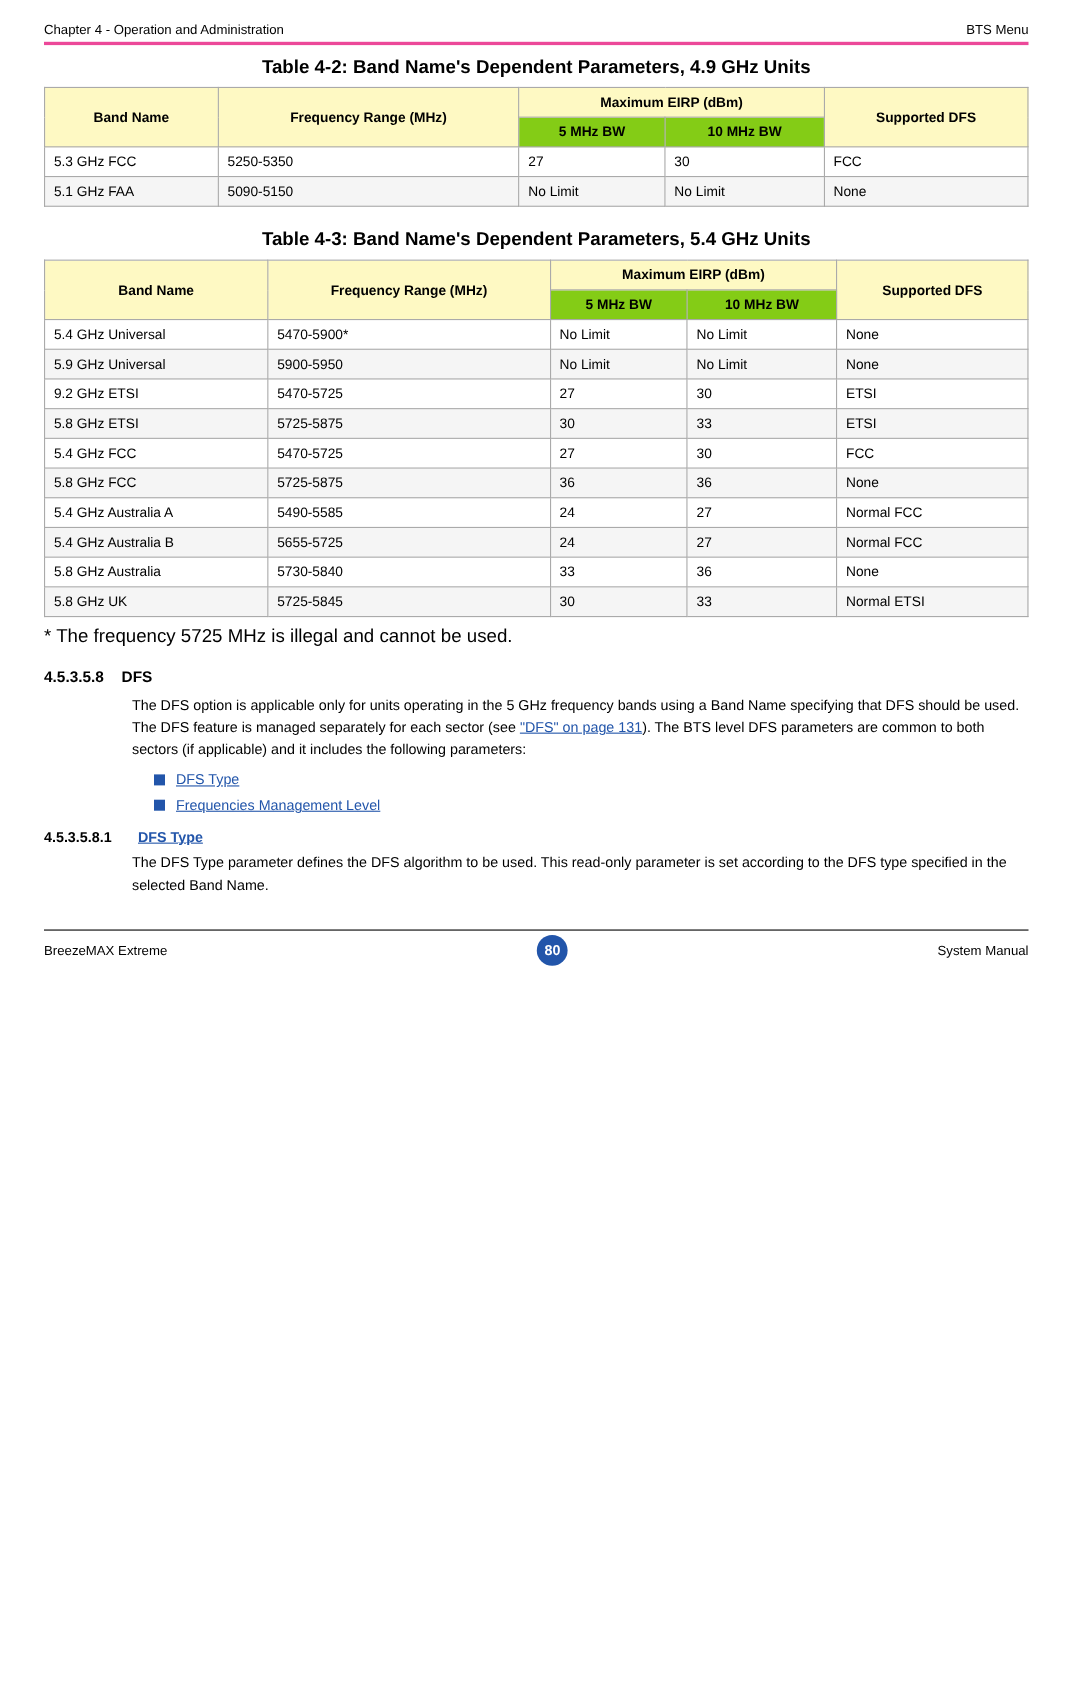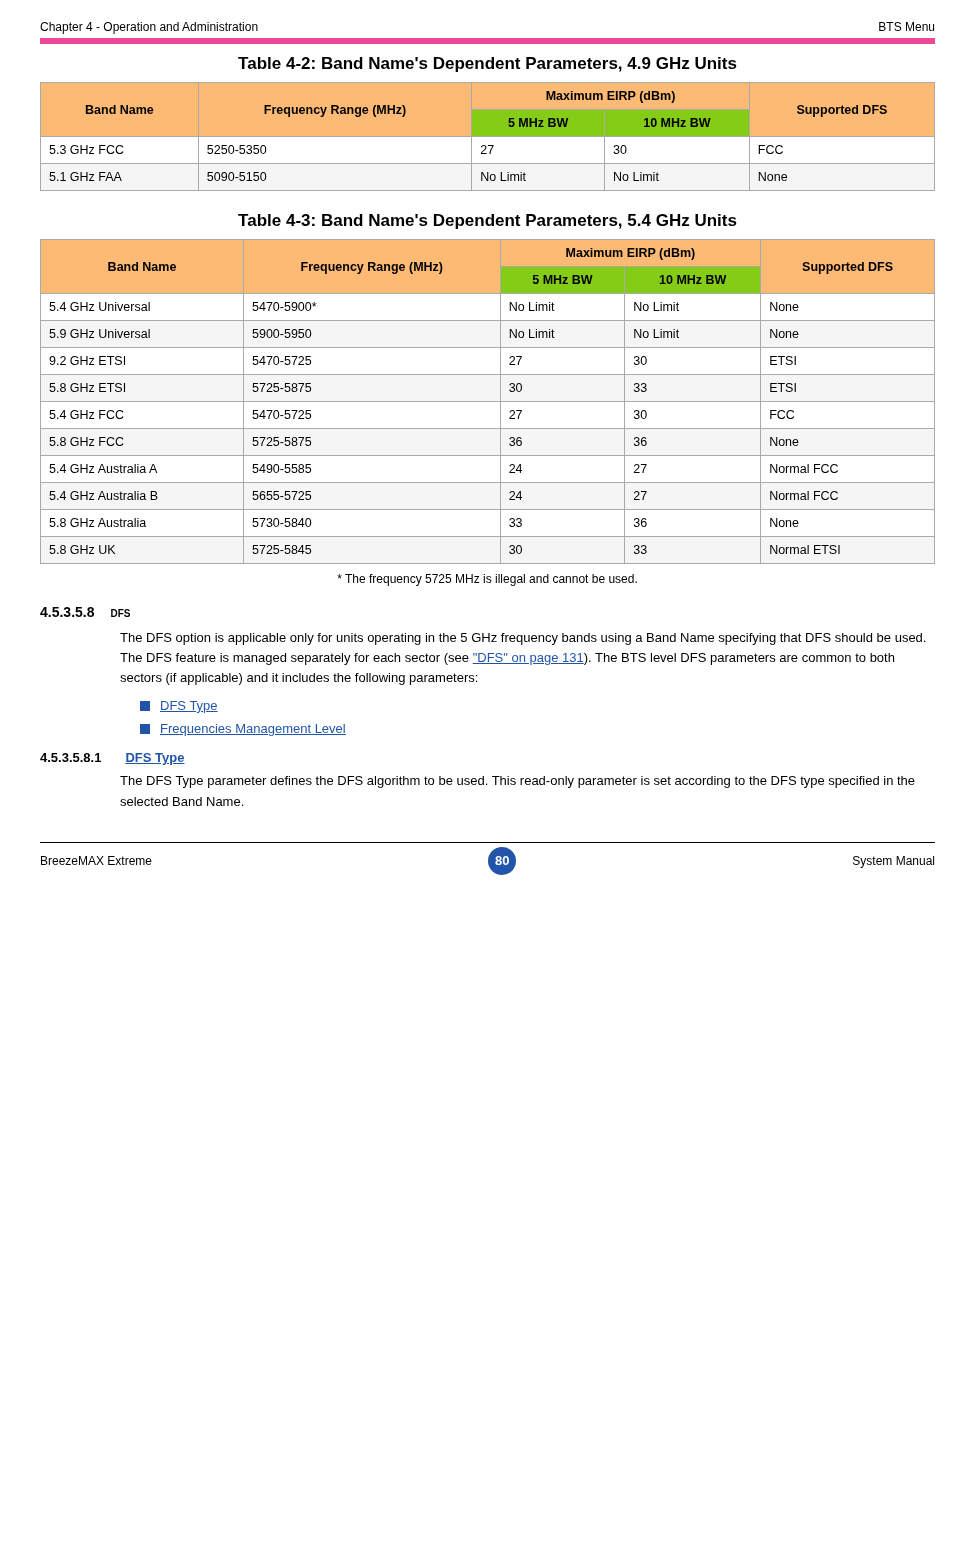--- a/index.html
+++ b/index.html
@@ -9,21 +9,21 @@
       color: #000;
       background: #fff;
       width: 975px;
       min-height: 1545px;
       padding: 20px 40px 20px 40px;
     }
     .chapter-header {
       display: flex;
       justify-content: space-between;
       align-items: flex-end;
-      border-bottom: 6px solid #ec4899;
+      border-bottom: 3px solid #ec4899;
       padding-bottom: 4px;
       font-size: 12px;
     }
     .table-title {
       text-align: center;
       font-weight: bold;
       font-size: 17px;
       margin-bottom: 8px;
       margin-top: 10px;
     }
@@ -36,47 +36,46 @@
       border: 1px solid #aaa;
       padding: 6px 8px;
       font-size: 12.5px;
       vertical-align: middle;
     }
     thead th {
       background-color: #d9d9d9;
       font-weight: bold;
     }
     .th-main {
-      background-color: #fdba74;
+      background-color: #fef9c3;
     }
     .th-sub {
       background-color: #84cc16;
     }
     tbody tr:nth-child(odd) { background: #fff; }
     tbody tr:nth-child(even) { background: #f5f5f5; }
     .footnote {
-      font-size: 12px;
+      font-size: 17px;
       margin-bottom: 18px;
       margin-top: -12px;
-      text-align: center;
     }
     .section-heading {
       display: flex;
       align-items: baseline;
       gap: 16px;
       margin-bottom: 8px;
     }
     .section-num-label {
       font-weight: bold;
       font-size: 14px;
       white-space: nowrap;
     }
     .section-title-label {
       font-weight: bold;
-      font-size: 10px;
+      font-size: 14px;
     }
     .body-text {
       font-size: 13px;
       line-height: 1.55;
       margin-bottom: 10px;
       margin-left: 80px;
     }
     .body-text a, .link-text {
       color: #2255aa;
       text-decoration: underline;

